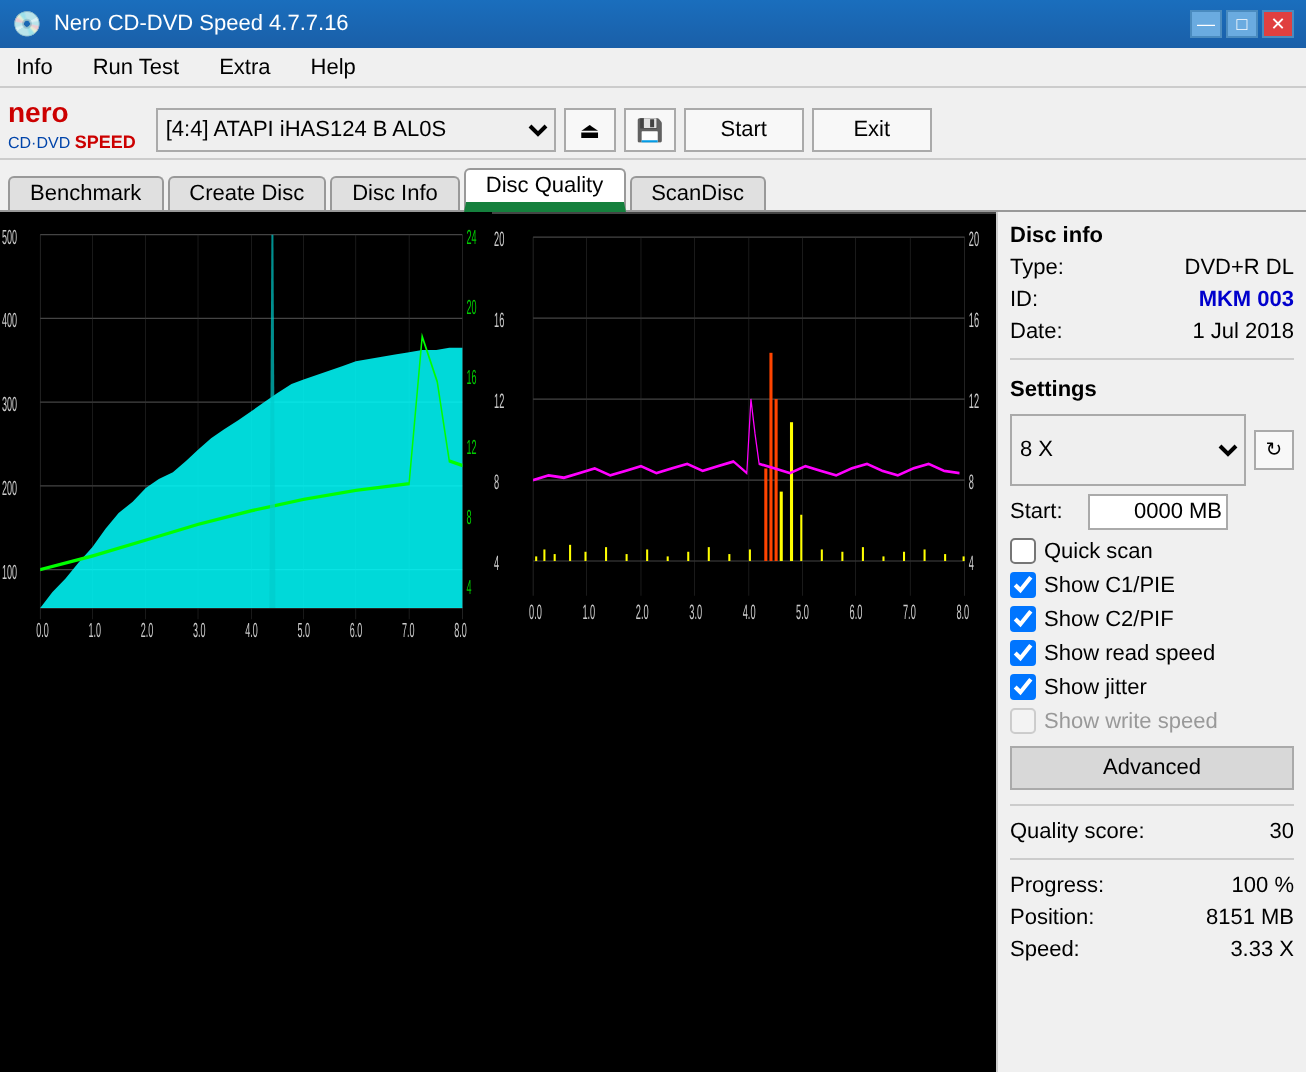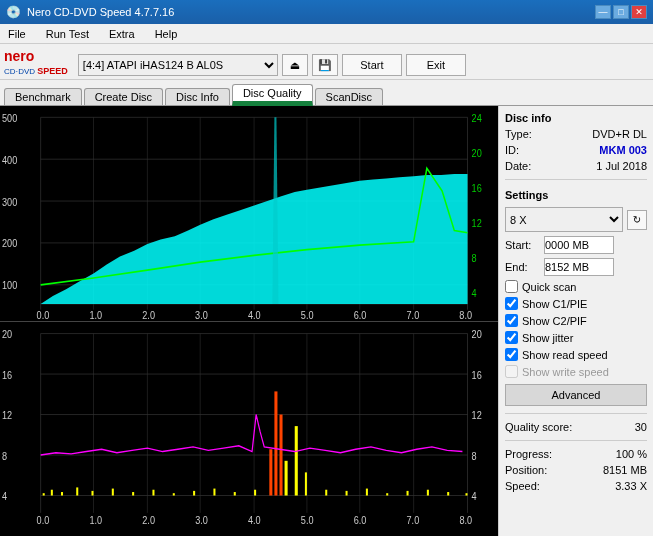--- a/index.html
+++ b/index.html
@@ -27,37 +27,37 @@
 
     
     .tabs { background: #f0f0f0; border-bottom: 1px solid #999; display: flex; align-items: flex-end; padding: 3px 4px 0; gap: 2px; height: 26px; }
     .tab { border: 1px solid #999; border-bottom: none; padding: 2px 10px; font-size: 11px; cursor: pointer; background: #e0e0e0; border-radius: 3px 3px 0 0; }
     .tab.active { background: white; border-bottom: 5px solid #15803d; margin-bottom: -1px; }
 
     
     .main-content { display: flex; height: calc(536px - 24px - 20px - 36px - 26px); background: white; }
 
     
-    .chart-area { flex: 1; background: #000; position: relative; display: flex; flex-direction: column; }
+    .chart-area { flex: 1; background: #000; position: relative; display: flex; flex-direction: row; }
 
     
     .right-panel { width: 155px; background: #f0f0f0; border-left: 1px solid #ccc; padding: 4px 6px; display: flex; flex-direction: column; gap: 4px; overflow: hidden; }
 
     .panel-section-title { font-weight: bold; font-size: 11px; margin-top: 2px; }
     .panel-row { display: flex; justify-content: space-between; align-items: center; font-size: 11px; }
     .panel-row-value { color: #000; }
     .panel-row-value.blue { color: #0000cc; font-weight: bold; }
 
     .settings-row { display: flex; align-items: center; gap: 4px; margin-top: 2px; }
-    .settings-select { height: 25px; font-size: 11px; flex: 1; border: 1px solid #aaa; }
+    .settings-select { height: 36px; font-size: 11px; flex: 1; border: 1px solid #aaa; }
     .settings-refresh { width: 20px; height: 20px; border: 1px solid #aaa; background: #f8f8f8; cursor: pointer; display: flex; align-items: center; justify-content: center; font-size: 10px; }
 
     .input-row { display: flex; align-items: center; gap: 4px; }
     .input-label { font-size: 11px; min-width: 35px; }
-    .input-field { height: 18px; font-size: 11px; width: 70px; border: 1px solid #aaa; text-align: left; padding-right: 2px; }
+    .input-field { height: 18px; font-size: 11px; width: 70px; border: 1px solid #aaa; text-align: right; padding-right: 2px; }
 
     .checkbox-row { display: flex; align-items: center; gap: 4px; font-size: 11px; }
     .checkbox-row input { margin: 0; }
 
     .advanced-btn { width: 100%; height: 22px; background: #d8d8d8; border: 1px solid #aaa; cursor: pointer; font-size: 11px; margin-top: 2px; }
     .chart-top { height: 50%; position: relative; }
     .chart-bottom { height: 50%; position: relative; border-top: 1px solid #444; }
   </style>
 </head>
 <body>
@@ -68,21 +68,21 @@
     <span>Nero CD-DVD Speed 4.7.7.16</span>
   </div>
   <div class="title-bar-icons">
     <div class="tb-btn">—</div>
     <div class="tb-btn">□</div>
     <div class="tb-btn close">✕</div>
   </div>
 </div>
 
 <div class="menu-bar">
-  <span class="menu-item">File</span>
+  <span class="menu-item">Info</span>
   <span class="menu-item">Run Test</span>
   <span class="menu-item">Extra</span>
   <span class="menu-item">Help</span>
 </div>
 
 <div class="toolbar">
   <div class="logo-area">
     <div>
       <div class="logo-text">nero</div>
       <div class="logo-sub">CD·DVD <span style="font-weight:bold;font-size:9px;color:#cc0000;">SPEED</span></div>
@@ -260,44 +260,40 @@
         <option>2 X</option>
         <option>Max</option>
       </select>
       <div class="settings-refresh">↻</div>
     </div>
 
     <div class="input-row">
       <span class="input-label">Start:</span>
       <input class="input-field" value="0000 MB" readonly="" style="">
     </div>
-    <div class="input-row">
-      <span class="input-label">End:</span>
-      <input class="input-field" value="8152 MB" readonly="" style="">
-    </div>
 
     <div class="checkbox-row">
       <input type="checkbox" style="">
       <span>Quick scan</span>
     </div>
     <div class="checkbox-row">
       <input type="checkbox" checked="" style="">
       <span>Show C1/PIE</span>
     </div>
     <div class="checkbox-row">
       <input type="checkbox" checked="" style="">
       <span>Show C2/PIF</span>
     </div>
     <div class="checkbox-row">
       <input type="checkbox" checked="" style="">
+      <span>Show read speed</span>
+    </div>
+    <div class="checkbox-row">
+      <input type="checkbox" checked="" style="">
       <span>Show jitter</span>
-    </div>
-    <div class="checkbox-row">
-      <input type="checkbox" checked="" style="">
-      <span>Show read speed</span>
     </div>
     <div class="checkbox-row">
       <input type="checkbox" disabled="" style="">
       <span style="color:#999;">Show write speed</span>
     </div>
 
     <button class="advanced-btn">Advanced</button>
 
     <div style="border-top:1px solid #ccc; margin: 3px 0;"></div>
 

